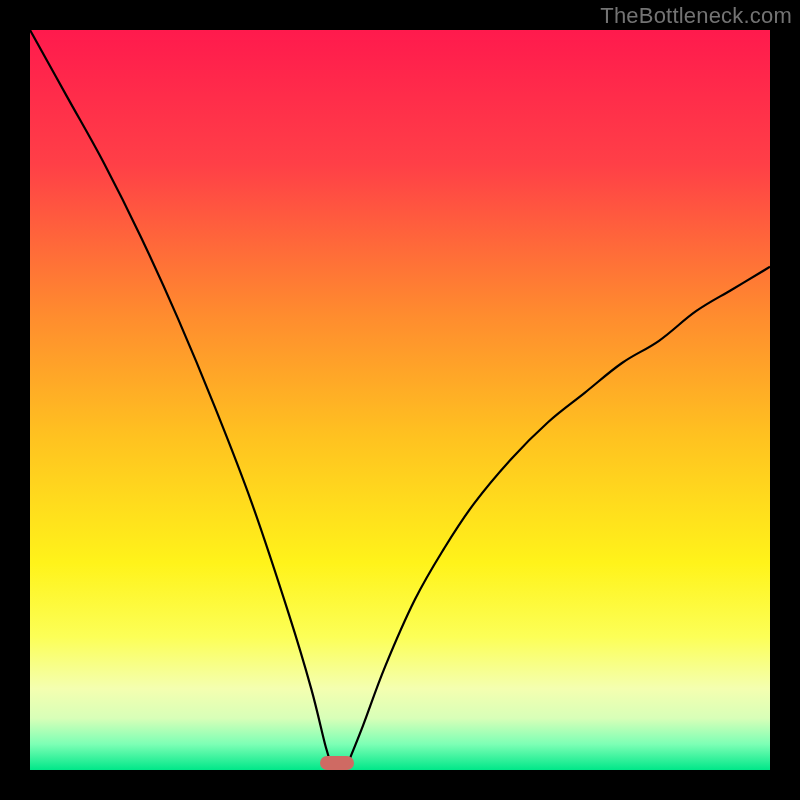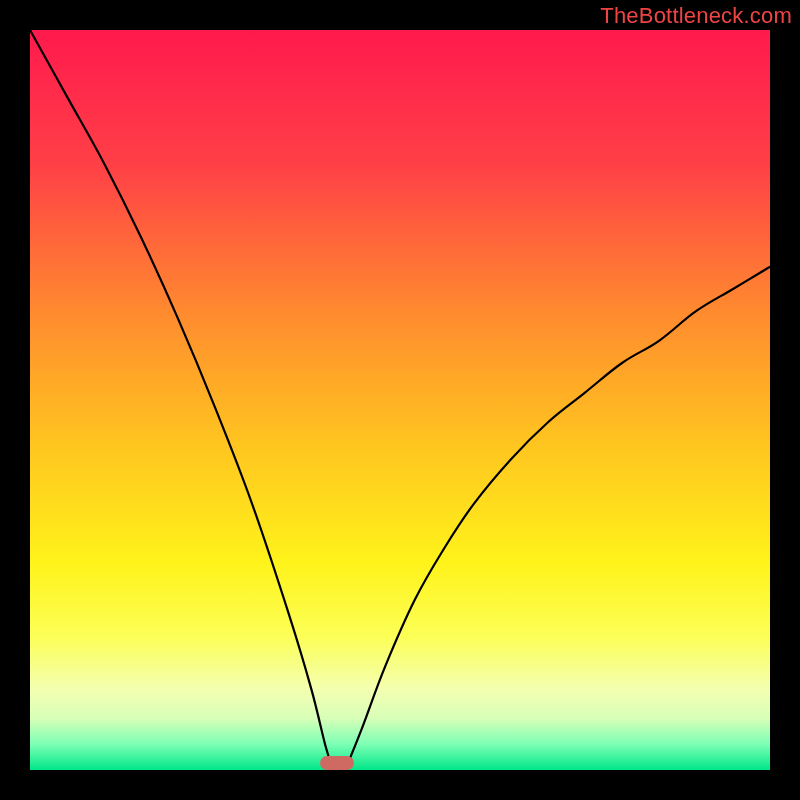--- a/index.html
+++ b/index.html
@@ -30,21 +30,21 @@
   .gradient {
     position: absolute;
     left: 0; top: 0; right: 0; bottom: 0;
   }
   .watermark {
     position: absolute;
     top: 3px;
     right: 8px;
     font-size: 22px;
     font-weight: 400;
-    color: #ef4444;
+    color: #737373;
     letter-spacing: 0.2px;
   }
   .marker {
     position: absolute;
     height: 14px;
     border-radius: 7px;
     background: #cf6a63;
   }
   svg.curve {
     position: absolute;

